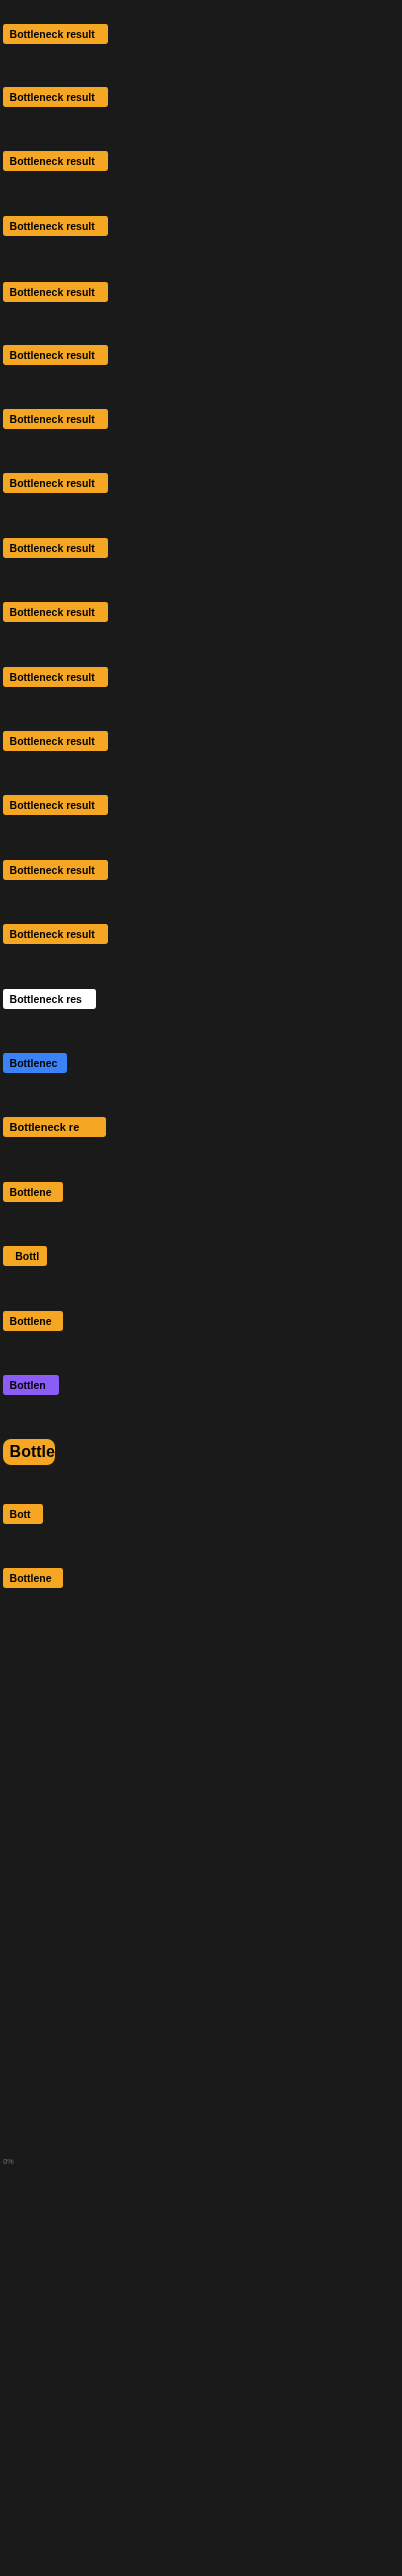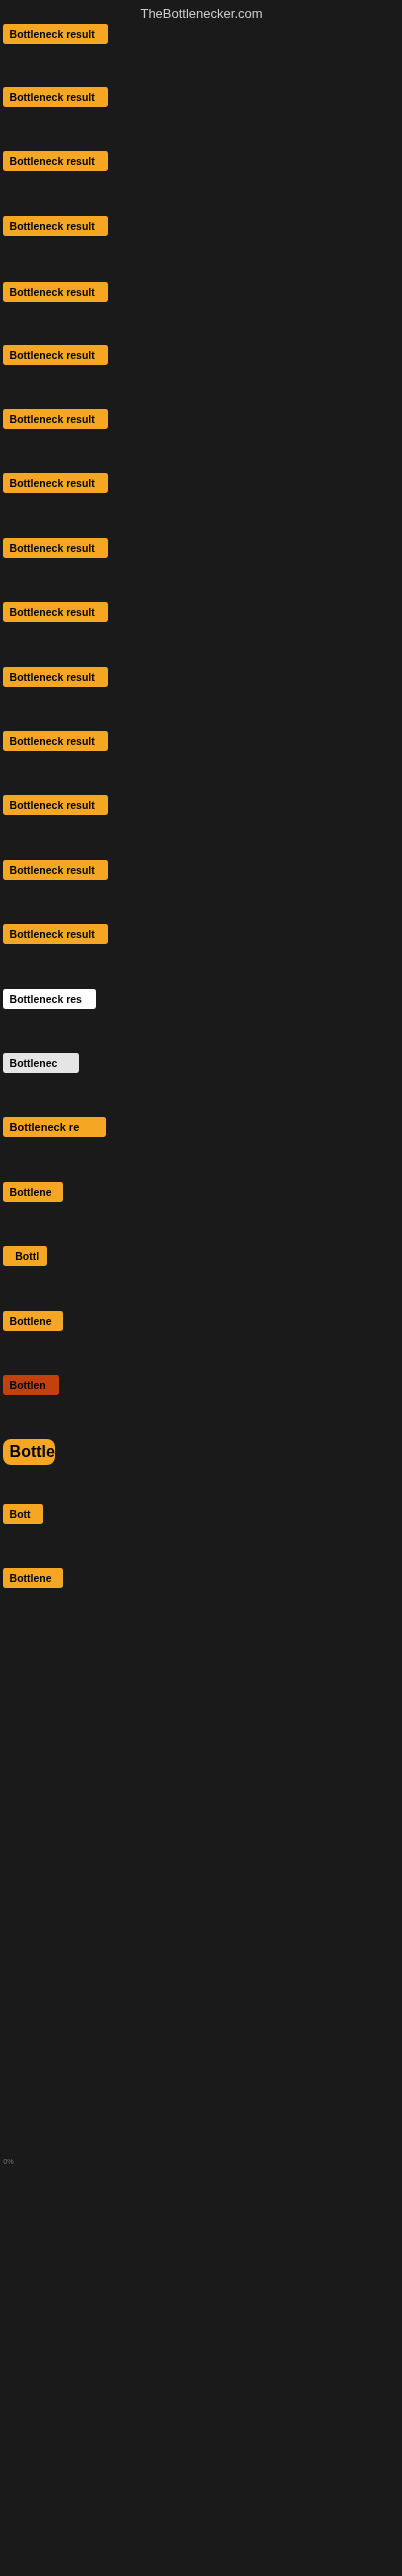--- a/index.html
+++ b/index.html
@@ -27,21 +27,20 @@
       color: #888;
       font-size: 8px;
       writing-mode: horizontal-tb;
     }
   </style>
 </head>
 <body>
 
 <div style="position: relative; width: 403px; min-height: 2576px; background: #1a1a1a;">
 
-  <div class="site-title">TheBottlenecker.com</div>
 
   <div id="items-container">
       <div style="position: absolute; top: 24px; left: 3.2px;">
         <div style="background-color: rgb(245, 166, 35); color: rgb(0, 0, 0); font-size: 10.5px; font-weight: bold; padding: 4px 6.4px; border-radius: 2.4px; width: 105px; overflow: hidden; white-space: nowrap;">Bottleneck result</div>
       </div>
       <div style="position: absolute; top: 87px; left: 3.2px;">
         <div style="background-color: rgb(245, 166, 35); color: rgb(0, 0, 0); font-size: 10.5px; font-weight: bold; padding: 4px 6.4px; border-radius: 2.4px; width: 105px; overflow: hidden; white-space: nowrap;">Bottleneck result</div>
       </div>
       <div style="position: absolute; top: 151px; left: 3.2px;">
         <div style="background-color: rgb(245, 166, 35); color: rgb(0, 0, 0); font-size: 10.5px; font-weight: bold; padding: 4px 6.4px; border-radius: 2.4px; width: 105px; overflow: hidden; white-space: nowrap;">Bottleneck result</div>
@@ -79,36 +78,36 @@
       <div style="position: absolute; top: 860px; left: 3.2px;">
         <div style="background-color: rgb(245, 166, 35); color: rgb(0, 0, 0); font-size: 10.5px; font-weight: bold; padding: 4px 6.4px; border-radius: 2.4px; width: 105px; overflow: hidden; white-space: nowrap;">Bottleneck result</div>
       </div>
       <div style="position: absolute; top: 924px; left: 3.2px;">
         <div style="background-color: rgb(245, 166, 35); color: rgb(0, 0, 0); font-size: 10.5px; font-weight: bold; padding: 4px 6.4px; border-radius: 2.4px; width: 105px; overflow: hidden; white-space: nowrap;">Bottleneck result</div>
       </div>
       <div style="position: absolute; top: 989px; left: 3.2px;">
         <div style="background-color: #ffffff; color: rgb(0, 0, 0); font-size: 10.5px; font-weight: bold; padding: 4px 6.4px; border-radius: 2.4px; width: 93px; overflow: hidden; white-space: nowrap;">Bottleneck res</div>
       </div>
       <div style="position: absolute; top: 1053px; left: 3.2px;">
-        <div style="background-color: #e5e5e5; color: rgb(0, 0, 0); font-size: 10.5px; font-weight: bold; padding: 4px 6.4px; border-radius: 2.4px; width: 76px; overflow: hidden; white-space: nowrap;">Bottlenec</div>
+        <div style="background-color: #3b82f6; color: rgb(0, 0, 0); font-size: 10.5px; font-weight: bold; padding: 4px 6.4px; border-radius: 2.4px; width: 64px; overflow: hidden; white-space: nowrap;">Bottlenec</div>
       </div>
       <div style="position: absolute; top: 1117px; left: 3.2px;">
         <div style="background-color: rgb(245, 166, 35); color: rgb(0, 0, 0); font-size: 11px; font-weight: bold; padding: 4px 6.4px; border-radius: 2.4px; width: 103px; overflow: hidden; white-space: nowrap;">Bottleneck re</div>
       </div>
       <div style="position: absolute; top: 1182px; left: 3.2px;">
         <div style="background-color: rgb(245, 166, 35); color: rgb(0, 0, 0); font-size: 10.5px; font-weight: bold; padding: 4px 6.4px; border-radius: 2.4px; width: 60px; overflow: hidden; white-space: nowrap;">Bottlene</div>
       </div>
       <div style="position: absolute; top: 1246px; left: 3.2px;">
         <div style="background-color: rgb(245, 166, 35); color: rgb(0, 0, 0); font-size: 10.5px; font-weight: bold; padding: 4px 12px; border-radius: 2.4px; width: 44px; overflow: hidden; white-space: nowrap;">Bottl</div>
       </div>
       <div style="position: absolute; top: 1311px; left: 3.2px;">
         <div style="background-color: rgb(245, 166, 35); color: rgb(0, 0, 0); font-size: 10.5px; font-weight: bold; padding: 4px 6.4px; border-radius: 2.4px; width: 60px; overflow: hidden; white-space: nowrap;">Bottlene</div>
       </div>
       <div style="position: absolute; top: 1375px; left: 3.2px;">
-        <div style="background-color: #c2410c; color: rgb(0, 0, 0); font-size: 10.5px; font-weight: bold; padding: 4px 6.4px; border-radius: 2.4px; width: 56px; overflow: hidden; white-space: nowrap;">Bottlen</div>
+        <div style="background-color: #8b5cf6; color: rgb(0, 0, 0); font-size: 10.5px; font-weight: bold; padding: 4px 6.4px; border-radius: 2.4px; width: 56px; overflow: hidden; white-space: nowrap;">Bottlen</div>
       </div>
       <div style="position: absolute; top: 1439px; left: 3.2px;">
         <div style="background-color: rgb(245, 166, 35); color: rgb(0, 0, 0); font-size: 16px; font-weight: bold; padding: 4px 6.4px; border-radius: 8px; width: 52px; overflow: hidden; white-space: nowrap;">Bottleneck</div>
       </div>
       <div style="position: absolute; top: 1504px; left: 3.2px;">
         <div style="background-color: rgb(245, 166, 35); color: rgb(0, 0, 0); font-size: 10.5px; font-weight: bold; padding: 4px 6.4px; border-radius: 2.4px; width: 40px; overflow: hidden; white-space: nowrap;">Bott</div>
       </div>
       <div style="position: absolute; top: 1568px; left: 3.2px;">
         <div style="background-color: rgb(245, 166, 35); color: rgb(0, 0, 0); font-size: 10.5px; font-weight: bold; padding: 4px 6.4px; border-radius: 2.4px; width: 60px; overflow: hidden; white-space: nowrap;">Bottlene</div>
       </div>

